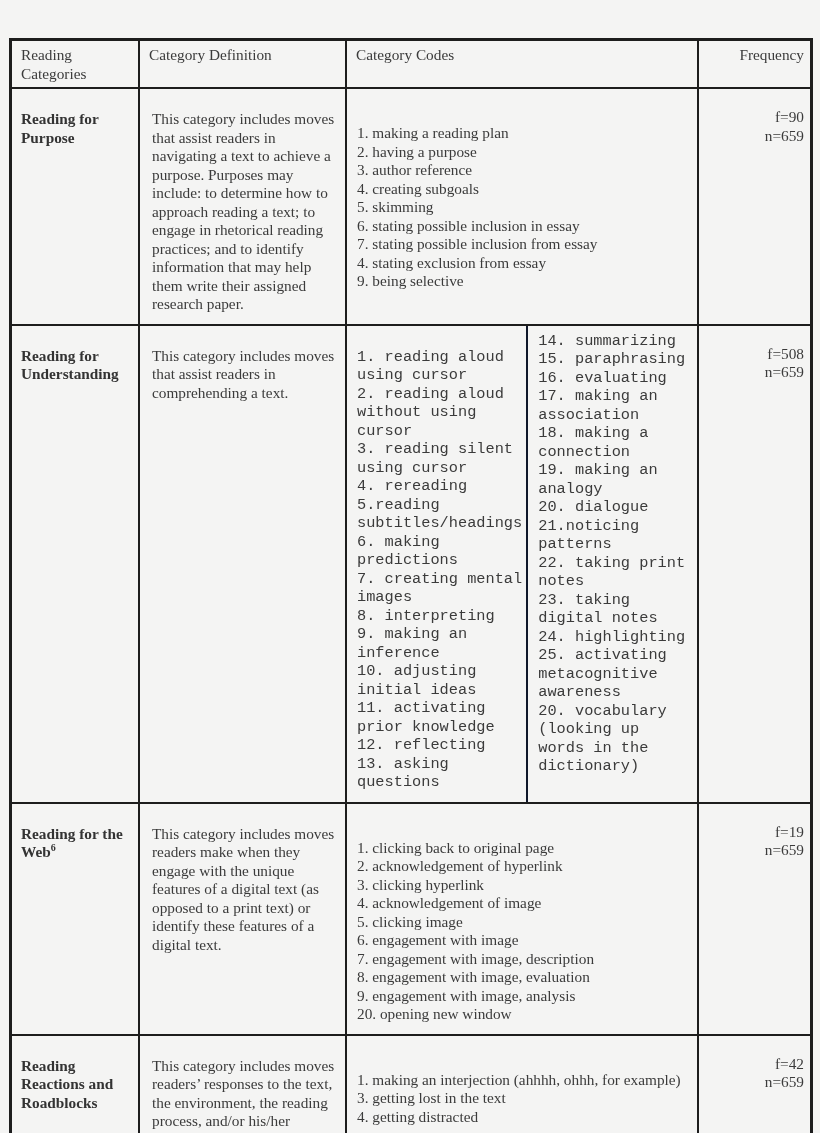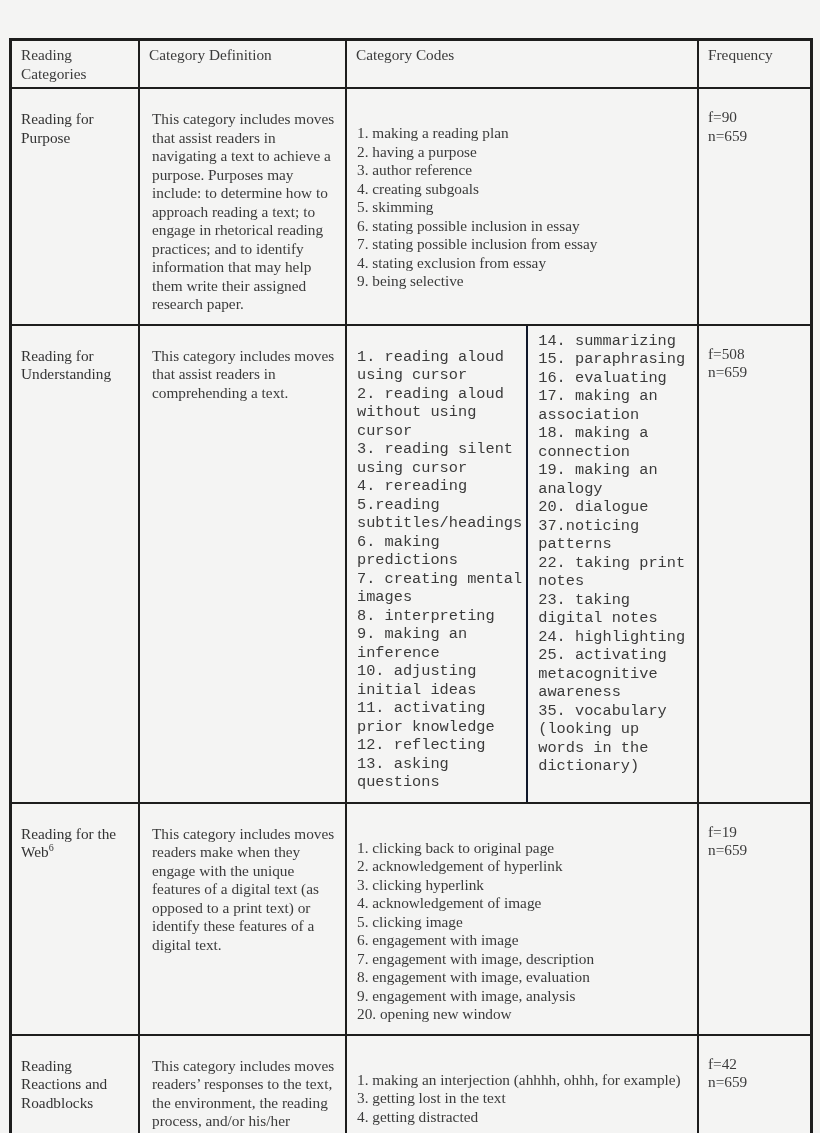--- a/index.html
+++ b/index.html
@@ -29,26 +29,26 @@
   .tbl .tr:nth-child(3) { min-height: 392px; }
   .tbl .tr:nth-child(4) { min-height: 222px; }
   .tbl .tr:nth-child(5) { min-height: 166px; }
   .td {
     border-right: 2px solid #1d1d1d;
     border-bottom: 2px solid #1d1d1d;
     box-sizing: border-box;
     font-size: 15.3px;
     line-height: 1.21;
   }
-  .td:last-child { border-right: none; }
+  .td:last-child { border-right: none; text-align: right; }
   .tr:last-child .td { border-bottom: none; }
   .th { padding: 5px 6px 4px 9px; }
   .cat {
     padding: 21px 8px 10px 9px;
-    font-weight: normal;
+    font-weight: bold;
     color: #333333;
   }
   .cat sup { font-size: 10px; line-height: 0; }
   .def { padding: 21px 8px 10px 12px; }
   .codes { padding: 35px 8px 10px 10px; }
   .codes.split {
     padding: 0;
     display: grid;
     grid-template-columns: 1fr 1fr;
   }
@@ -109,26 +109,26 @@
           <div class="code-line">13. asking questions</div>
         </div>
         <div class="codes-col second">
           <div class="code-line">14. summarizing</div>
           <div class="code-line">15. paraphrasing</div>
           <div class="code-line">16. evaluating</div>
           <div class="code-line">17. making an association</div>
           <div class="code-line">18. making a connection</div>
           <div class="code-line">19. making an analogy</div>
           <div class="code-line">20. dialogue</div>
-          <div class="code-line">37.noticing patterns</div>
+          <div class="code-line">21.noticing patterns</div>
           <div class="code-line">22. taking print notes</div>
           <div class="code-line">23. taking digital notes</div>
           <div class="code-line">24. highlighting</div>
           <div class="code-line">25. activating metacognitive awareness</div>
-          <div class="code-line">35. vocabulary (looking up words in the dictionary)</div>
+          <div class="code-line">20. vocabulary (looking up words in the dictionary)</div>
         </div>
       </div>
     <div class="td freq">
       <div>f=508</div>
       <div>n=659</div>
     </div>
   </div>
 
   <div class="tr">
     <div class="td cat"><span>Reading for the Web<sup>6</sup></span></div>

